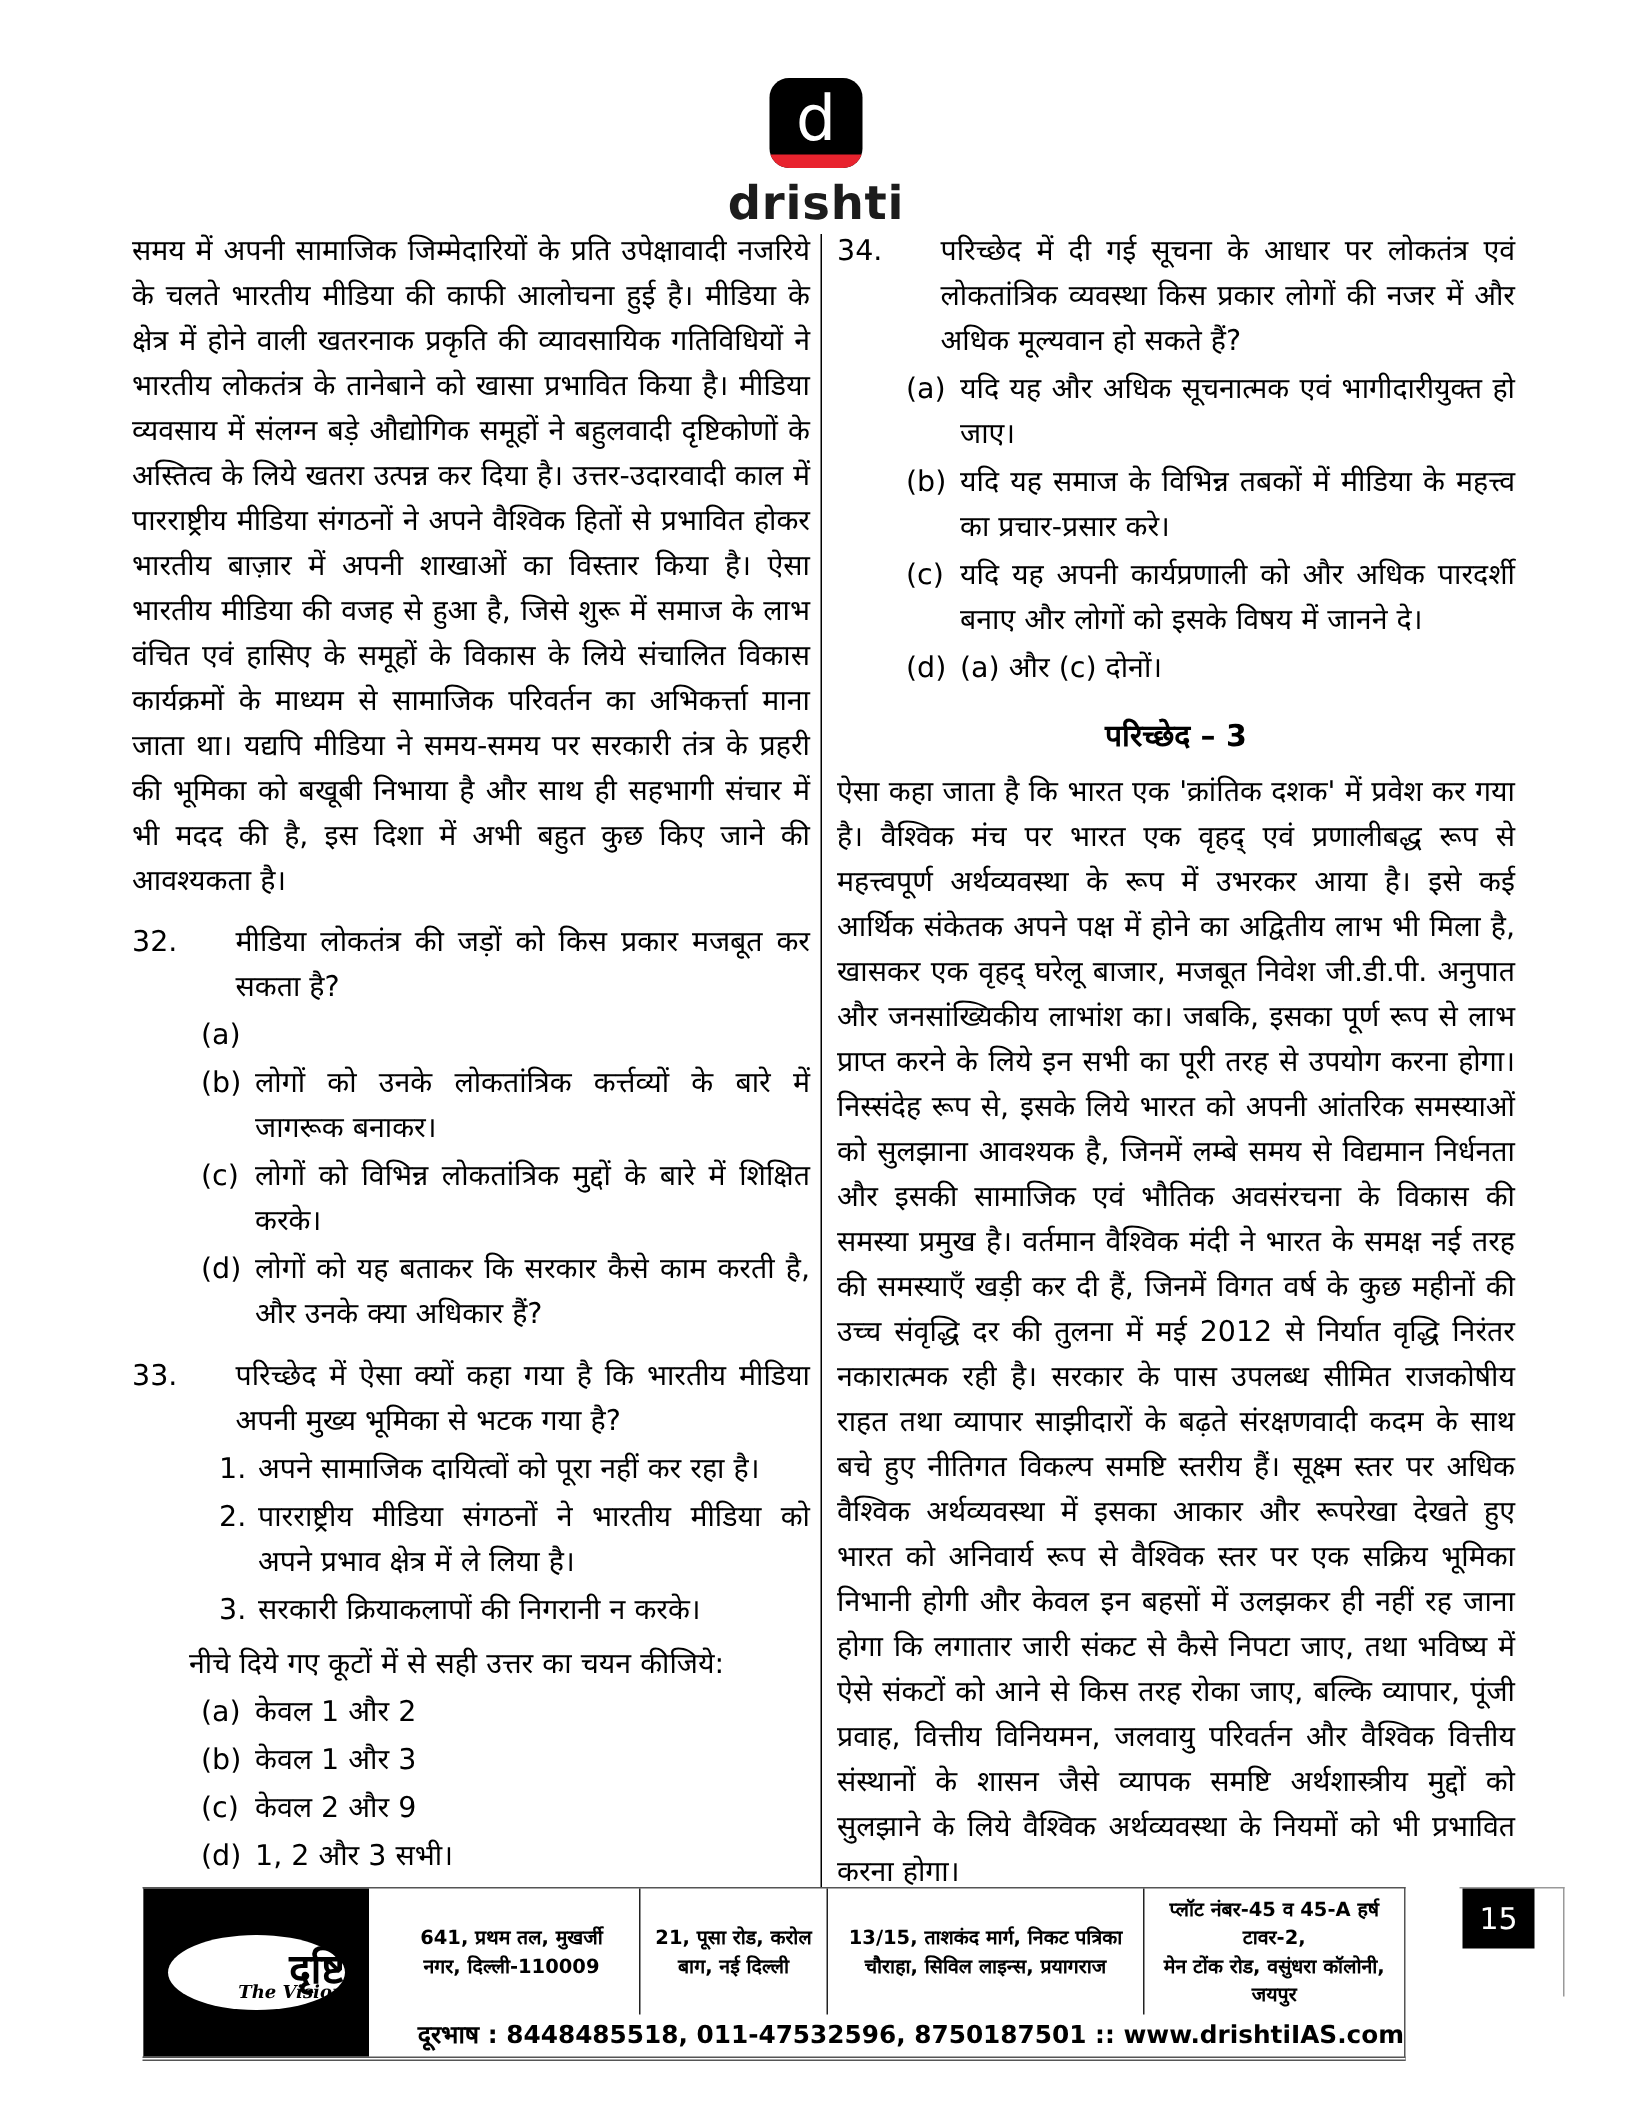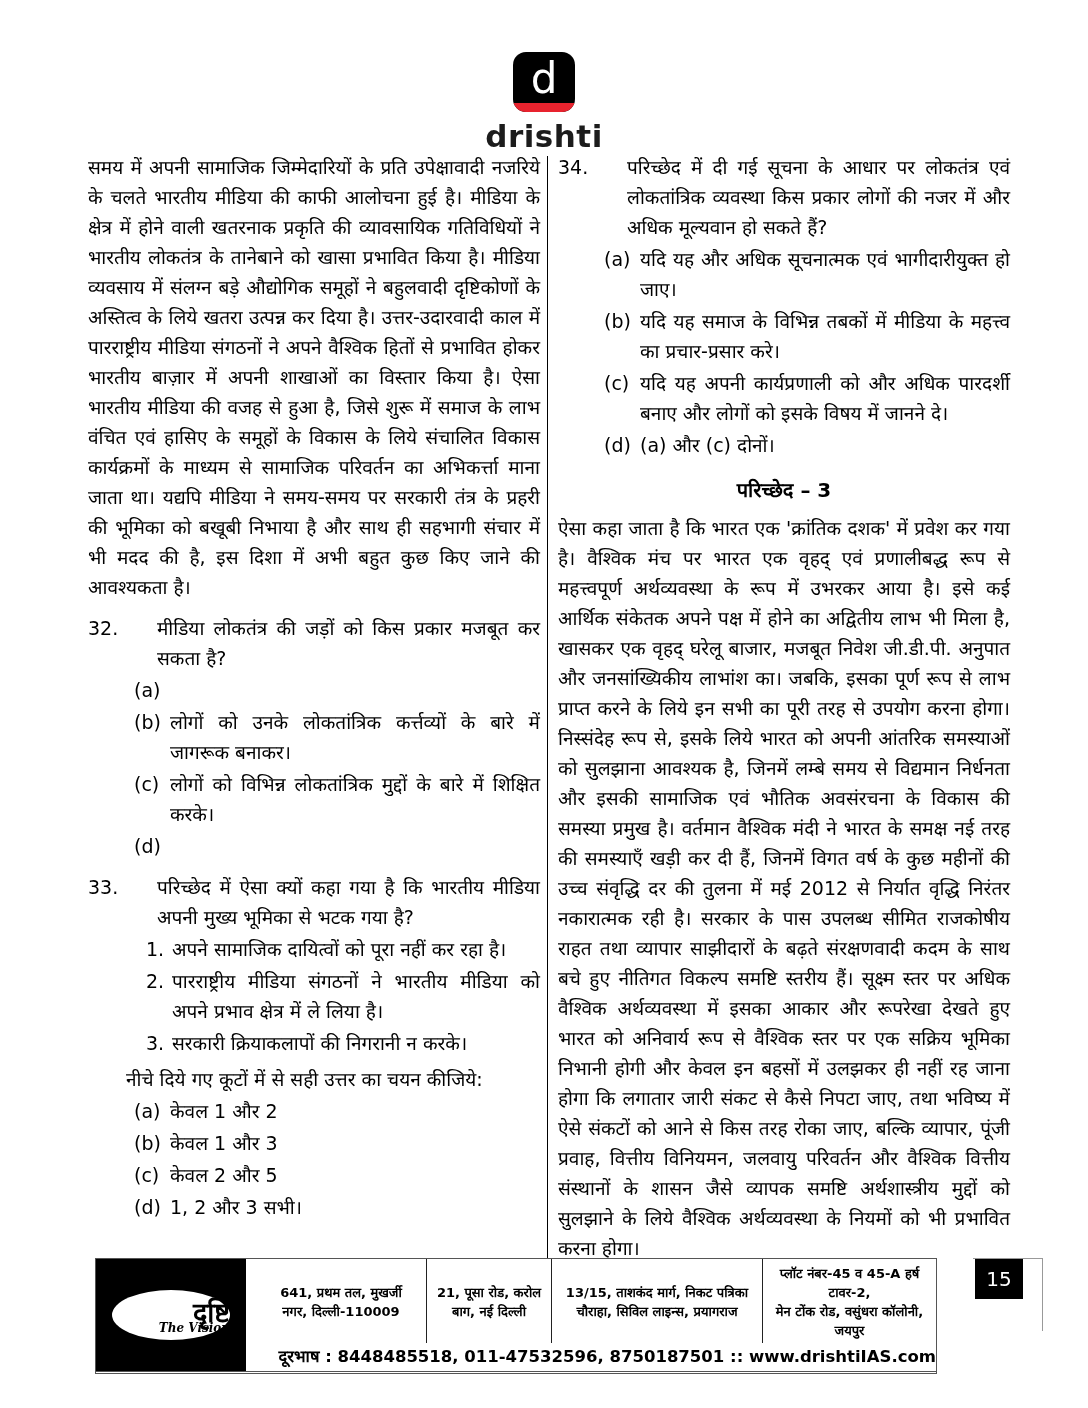--- a/index.html
+++ b/index.html
@@ -90,20 +90,21 @@
         <div class="opt-row">
           <div class="opt-marker">(b)</div>
           <div class="opt-text">लोगों को उनके लोकतांत्रिक कर्त्तव्यों के बारे में जागरूक बनाकर।</div>
         </div>
         <div class="opt-row">
           <div class="opt-marker">(c)</div>
           <div class="opt-text">लोगों को विभिन्न लोकतांत्रिक मुद्दों के बारे में शिक्षित करके।</div>
         </div>
         <div class="opt-row">
           <div class="opt-marker">(d)</div>
+          <div class="opt-text">लोगों को यह बताकर कि सरकार कैसे काम करती है, और उनके क्या अधिकार हैं?</div>
         </div>
       </div>
 
       <div class="q-block">
         <div class="q-row">
           <div class="q-num">33.</div>
           <div class="q-text">परिच्छेद में ऐसा क्यों कहा गया है कि भारतीय मीडिया अपनी मुख्य भूमिका से भटक गया है?</div>
         </div>
         <div class="stmt-row">
           <div class="stmt-num">1.</div>
@@ -121,21 +122,21 @@
         <div class="opt-row">
           <div class="opt-marker">(a)</div>
           <div class="opt-text">केवल 1 और 2</div>
         </div>
         <div class="opt-row">
           <div class="opt-marker">(b)</div>
           <div class="opt-text">केवल 1 और 3</div>
         </div>
         <div class="opt-row">
           <div class="opt-marker">(c)</div>
-          <div class="opt-text">केवल 2 और 5</div>
+          <div class="opt-text">केवल 2 और 9</div>
         </div>
         <div class="opt-row">
           <div class="opt-marker">(d)</div>
           <div class="opt-text">1, 2 और 3 सभी।</div>
         </div>
       </div>
     </div>
 
     <div class="col-divider"></div>
 

